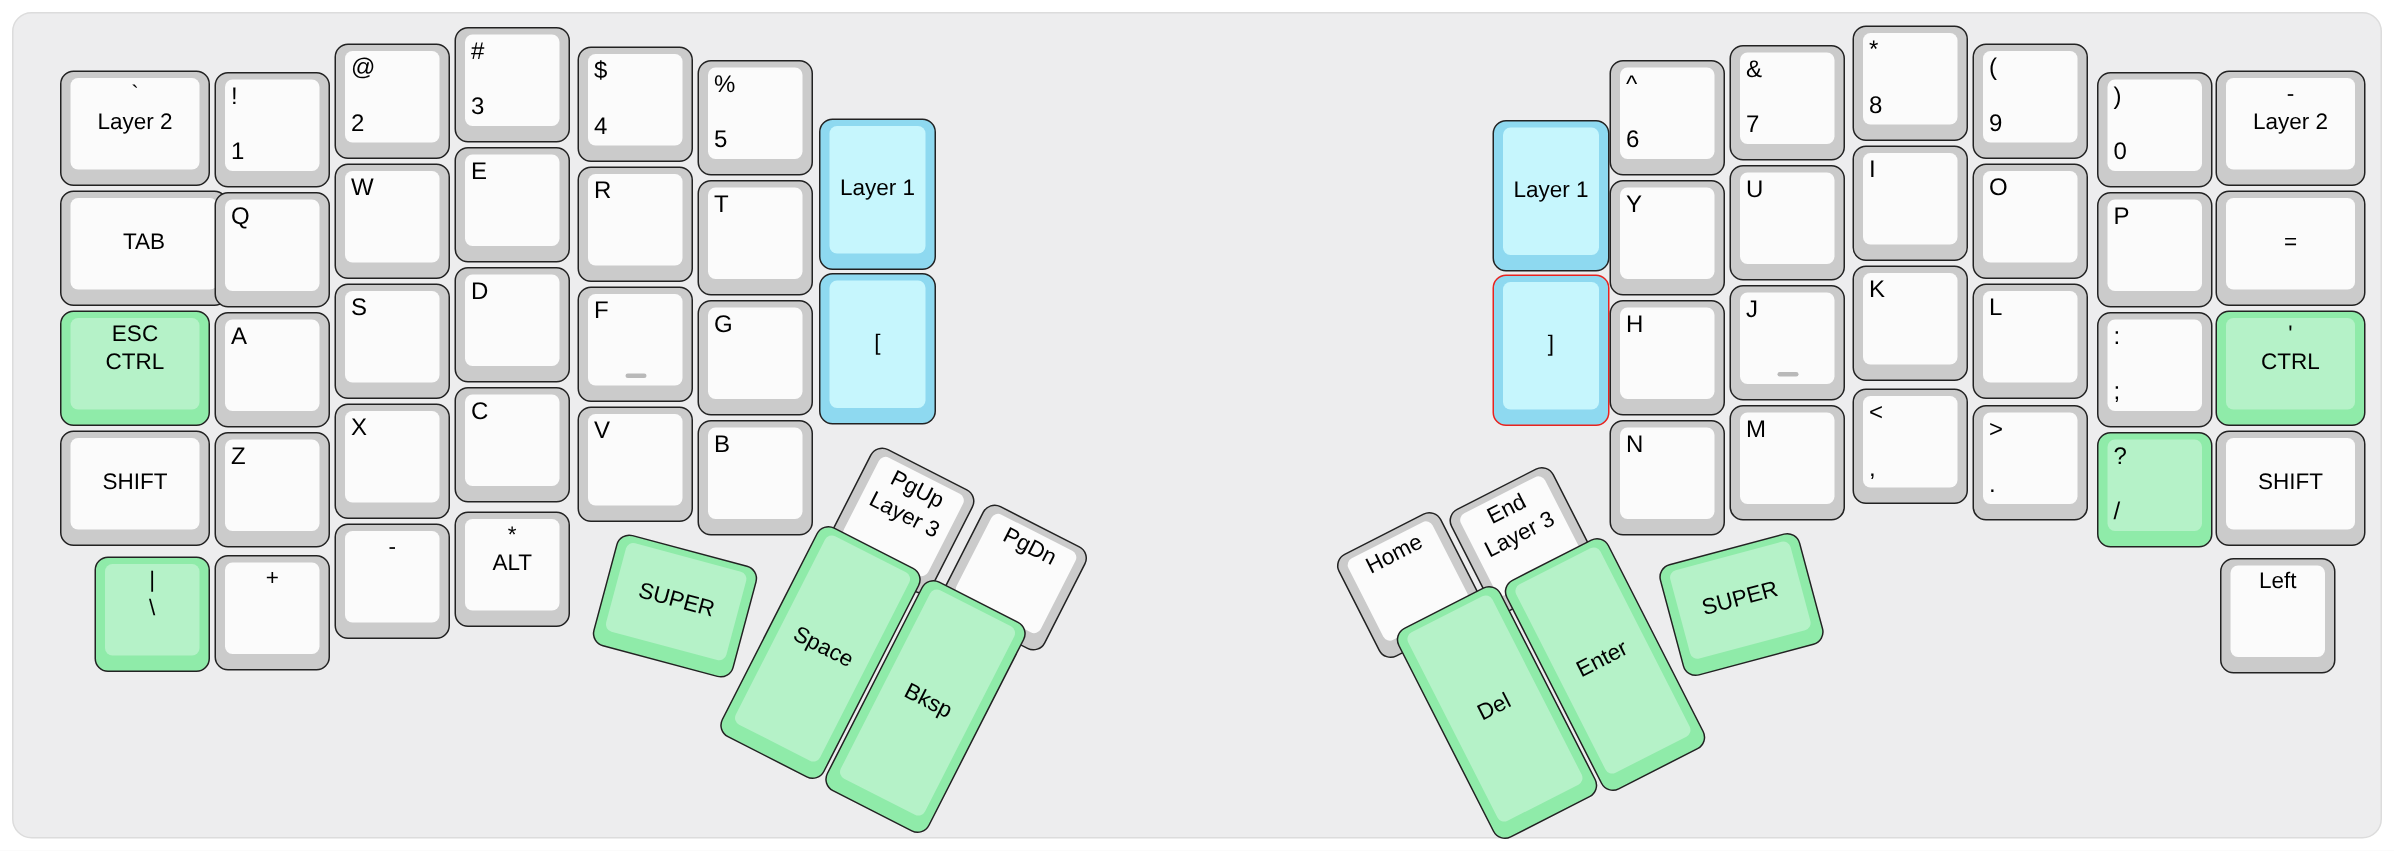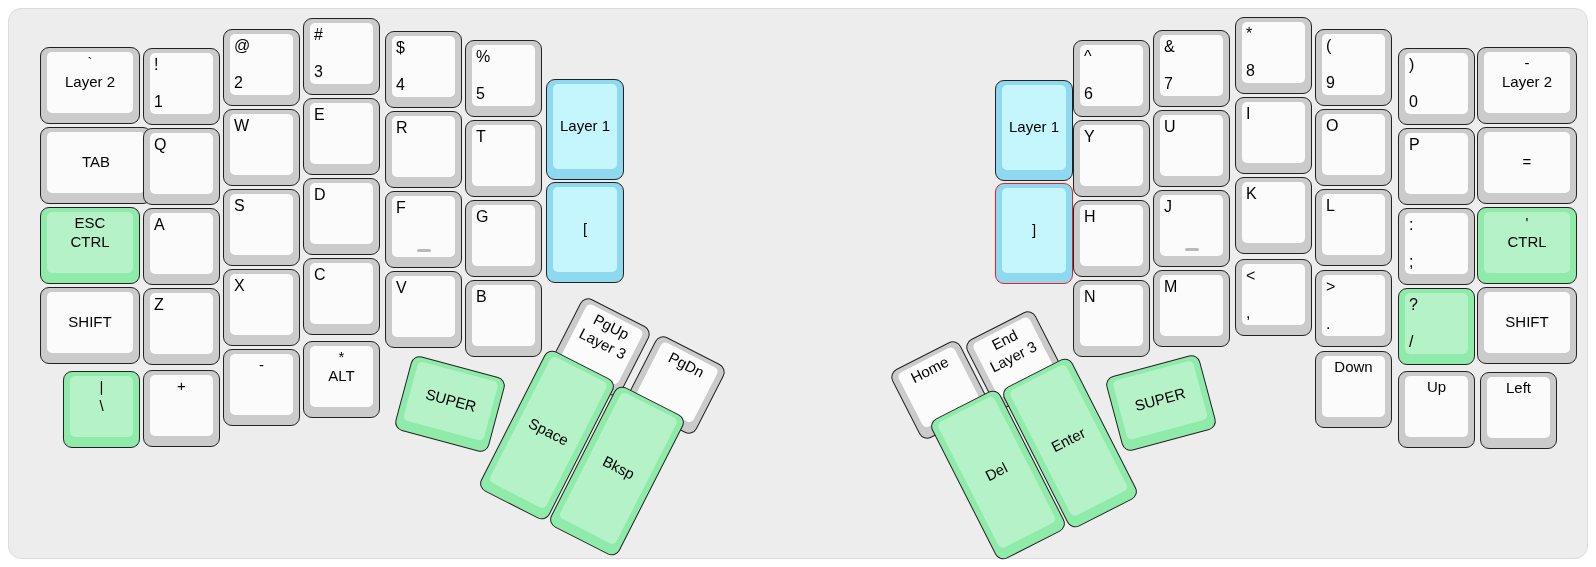--- a/index.html
+++ b/index.html
@@ -413,27 +413,20 @@
       </div>
     </div>
     <div class="key white" style="width: 77px; height: 77px; left: 1315px; top: 270px;">
       <div class="face">
         <div class="labels lp-sym2">
           <span>&gt;</span>
           <span>.</span>
         </div>
       </div>
     </div>
-    <div class="key white" style="width: 77px; height: 77px; left: 1315px; top: 351px;">
-      <div class="face">
-        <div class="labels lp-tc">
-          <span>Down</span>
-        </div>
-      </div>
-    </div>
     <div class="key white" style="width: 77px; height: 77px; left: 1398px; top: 48px;">
       <div class="face">
         <div class="labels lp-sym2">
           <span>)</span>
           <span>0</span>
         </div>
       </div>
     </div>
     <div class="key white" style="width: 77px; height: 77px; left: 1398px; top: 128px;">
       <div class="face">
@@ -448,27 +441,20 @@
           <span>:</span>
           <span>;</span>
         </div>
       </div>
     </div>
     <div class="key green" style="width: 77px; height: 77px; left: 1398px; top: 288px;">
       <div class="face">
         <div class="labels lp-sym2">
           <span>?</span>
           <span>/</span>
-        </div>
-      </div>
-    </div>
-    <div class="key white" style="width: 77px; height: 77px; left: 1398px; top: 371px;">
-      <div class="face">
-        <div class="labels lp-tc">
-          <span>Up</span>
         </div>
       </div>
     </div>
     <div class="key white" style="width: 100px; height: 77px; left: 1477px; top: 47px;">
       <div class="face">
         <div class="labels lp-ctc">
           <span>-</span>
           <span>Layer 2</span>
         </div>
       </div>

